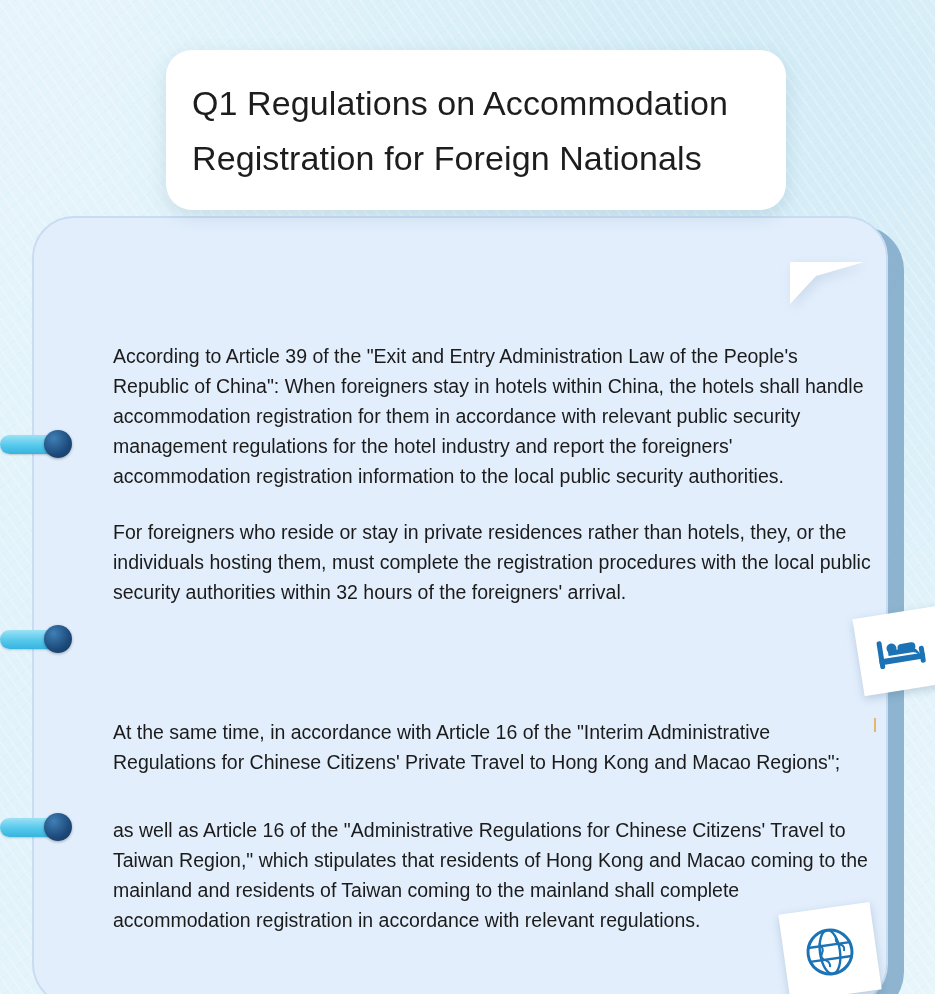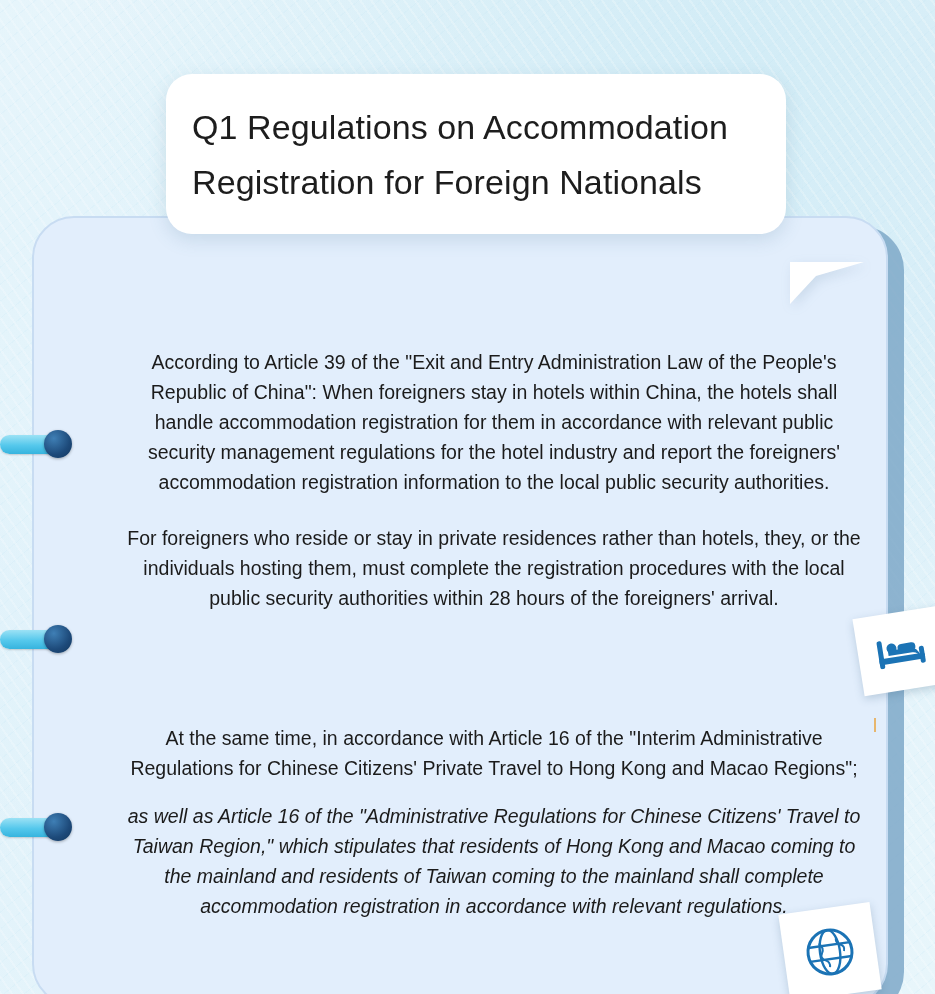--- a/index.html
+++ b/index.html
@@ -92,21 +92,20 @@
   .bubble {
     position: absolute;
     left: 166px;
     top: 50px;
     width: 620px;
     border-radius: 26px;
     background: #ffffff;
     box-shadow: 0 6px 18px rgba(80,120,150,.18);
     padding: 26px 30px 24px 26px;
     box-sizing: border-box;
-    margin-top: 24px;
   }
   .bubble-title {
     font-size: 34px;
     line-height: 1.62;
     color: #1d1d1d;
     font-weight: 400;
     margin: 0;
     letter-spacing: .1px;
   }
   .bubble-tail {
@@ -127,22 +126,22 @@
     position: absolute;
     left: 104px;
     width: 780px;
     font-size: 19.5px;
     line-height: 30px;
     color: #1b1b1b;
   }
   .para-1 { top: 332px; }
   .para-2 { top: 508px; }
   .para-3 { top: 708px; }
-  .para-4 { top: 786px; font-style: italic; }
-  .body-text p { margin: 15px; text-align: center; }
+  .para-4 { top: 806px; }
+  .body-text p { margin: 9px; }
 
   
   .sticker {
     position: absolute;
     background: #ffffff;
     box-shadow: 0 3px 8px rgba(60,100,130,.25);
     display: flex;
     align-items: center;
     justify-content: center;
   }
@@ -194,21 +193,21 @@
 
 <div class="bubble-tail"></div>
 <div class="bubble">
   <h1 class="bubble-title">Q1 Regulations on Accommodation Registration for Foreign Nationals</h1>
 </div>
 
 <div class="body-text para-1">
   <p>According to Article 39 of the "Exit and Entry Administration Law of the People's Republic of China": When foreigners stay in hotels within China, the hotels shall handle accommodation registration for them in accordance with relevant public security management regulations for the hotel industry and report the foreigners' accommodation registration information to the local public security authorities.</p>
 </div>
 <div class="body-text para-2">
-  <p>For foreigners who reside or stay in private residences rather than hotels, they, or the individuals hosting them, must complete the registration procedures with the local public security authorities within 28 hours of the foreigners' arrival.</p>
+  <p>For foreigners who reside or stay in private residences rather than hotels, they, or the individuals hosting them, must complete the registration procedures with the local public security authorities within 32 hours of the foreigners' arrival.</p>
 </div>
 <div class="body-text para-3">
   <p>At the same time, in accordance with Article 16 of the "Interim Administrative Regulations for Chinese Citizens' Private Travel to Hong Kong and Macao Regions";</p>
 </div>
 <div class="body-text para-4">
   <p>as well as Article 16 of the "Administrative Regulations for Chinese Citizens' Travel to Taiwan Region," which stipulates that residents of Hong Kong and Macao coming to the mainland and residents of Taiwan coming to the mainland shall complete accommodation registration in accordance with relevant regulations.</p>
 </div>
 
 <div class="sticker sticker-bed">
   <svg width="50" height="38" viewBox="0 0 50 38">

